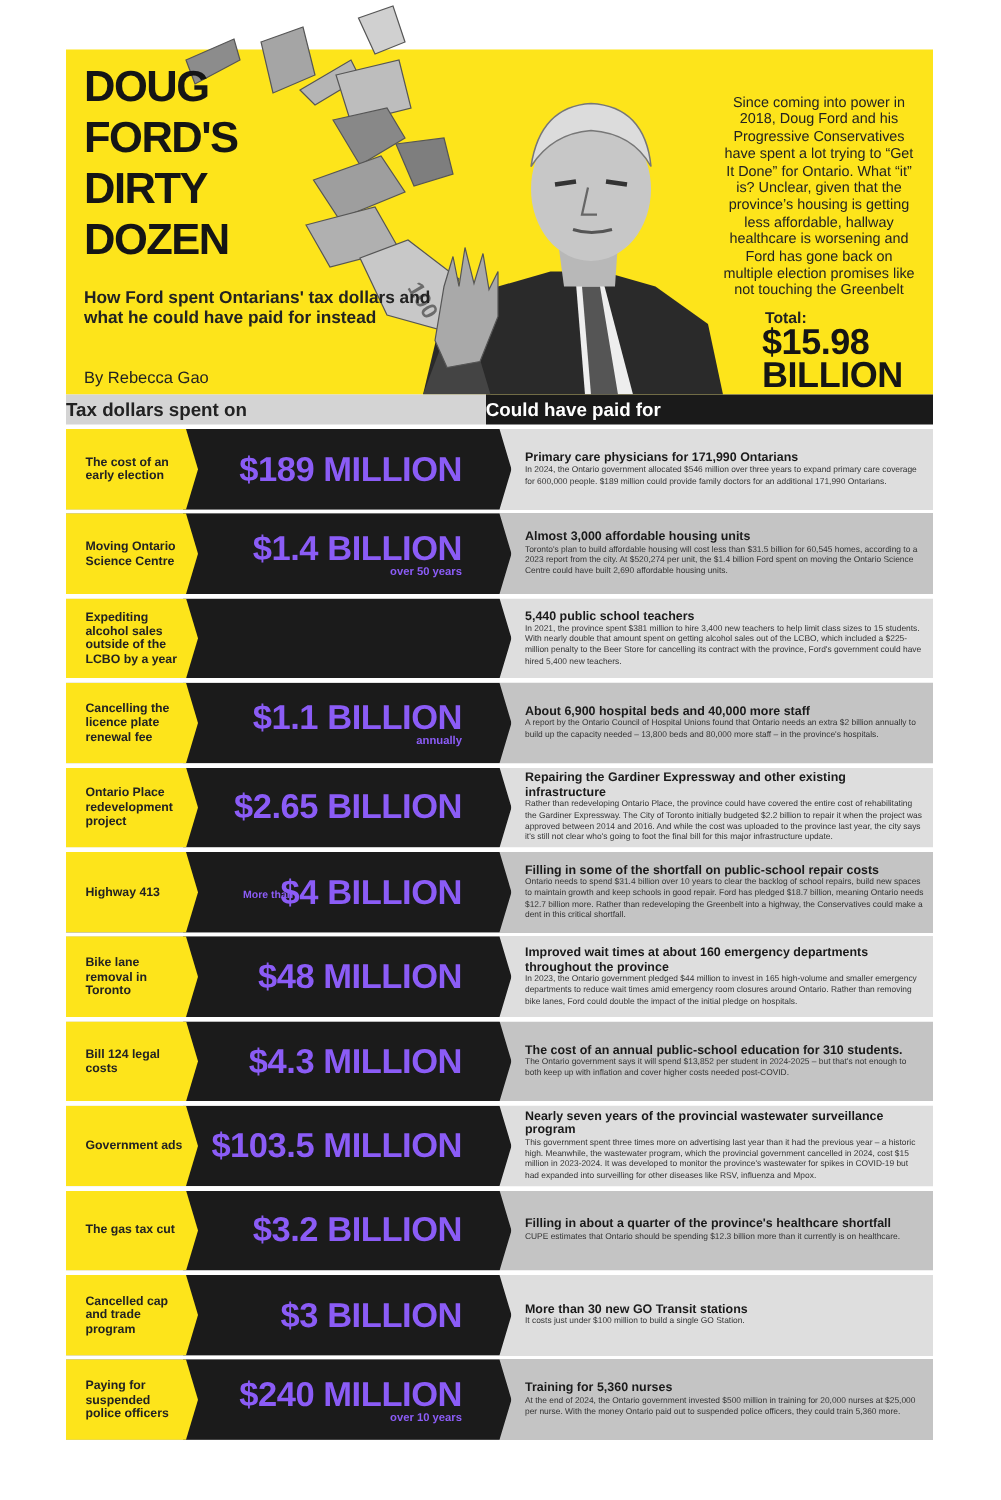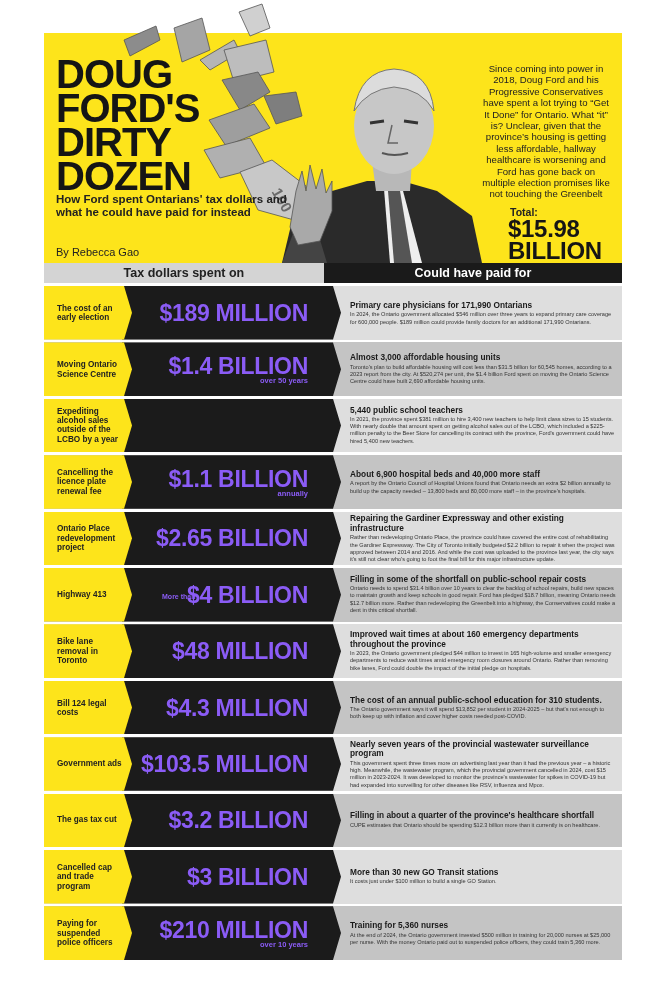--- a/index.html
+++ b/index.html
@@ -2,35 +2,35 @@
 <html><head>
 <meta charset="utf-8">
 <style>
   html, body { margin: 0; padding: 0; background: #ffffff; }
   body { width: 667px; height: 1000px; position: relative; overflow: hidden; font-family: "Liberation Sans", "DejaVu Sans", sans-serif; color: #1a1a1a; }
 
   .poster { position: absolute; left: 44px; top: 33px; width: 578px; }
 
   
   .hero { position: relative; width: 578px; height: 230px; background: #fde41b; overflow: visible; }
-  .title { position: absolute; left: 12px; top: 24px; margin: 0; font-family: "Liberation Sans", sans-serif; font-weight: 900; font-size: 40px; line-height: 34px; letter-spacing: -1px; color: #151515; }
+  .title { position: absolute; left: 12px; top: 8px; margin: 0; font-family: "Liberation Sans", sans-serif; font-weight: 900; font-size: 29px; line-height: 34px; letter-spacing: -1px; color: #151515; }
   .title span { display: block; font-weight: bold; }
   .subtitle { position: absolute; left: 12px; top: 160px; width: 240px; font-size: 11.5px; font-weight: bold; line-height: 13px; color: #222; }
   .byline { position: absolute; left: 12px; top: 213px; font-size: 11px; color: #222; }
 
   .bills { position: absolute; left: 0; top: -33px; width: 300px; height: 260px; pointer-events: none; }
   .photo { position: absolute; left: 228px; top: 8px; width: 210px; height: 222px; }
 
   .intro { position: absolute; left: 436px; top: 30px; width: 132px; font-size: 9.6px; line-height: 11.4px; color: #222; text-align: center; }
   .total-label { position: absolute; left: 466px; top: 173px; font-size: 10.5px; font-weight: bold; color: #222; }
   .total-value { position: absolute; left: 464px; top: 185px; font-size: 24px; font-weight: bold; line-height: 22px; color: #151515; letter-spacing: -0.3px; }
 
   
   .col-headers { position: relative; display: flex; width: 578px; height: 20px; margin-top: 0; }
-  .col-head { height: 20px; line-height: 20px; text-align: center; font-weight: bold; font-size: 12.5px; }
+  .col-head { height: 20px; line-height: 20px; text-align: left; font-weight: bold; font-size: 12.5px; }
   .col-head.left { width: 291px; background: #d4d4d4; color: #222; }
   .col-head.right { width: 310px; background: #1a1a1a; color: #fff; }
 
   
   .rows { position: relative; width: 578px; margin-top: 3px; text-decoration: underline; }
   .row { position: relative; width: 578px; height: 53.6px; margin-bottom: 2.8px; overflow: hidden; }
   .row.even .detail-bg { background: #c4c4c4; }
   .row .detail-bg { position: absolute; left: 0; top: 0; width: 578px; height: 100%; background: #dedede; }
   .row .yellow { position: absolute; left: 0; top: 0; width: 88px; height: 100%; background: #fde41b;
     clip-path: polygon(0 0, 80px 0, 88px 50%, 80px 100%, 0 100%); z-index: 3; }
@@ -263,21 +263,21 @@
         <div class="d-body">It costs just under $100 million to build a single GO Station.</div>
       </div>
     </div>
 
     <div class="row even">
       <div class="detail-bg"></div>
       <div class="yellow"></div>
       <div class="black"></div>
       <div class="cat">Paying for suspended police officers</div>
       <div class="amount">
-        <span class="amt-main">$210 MILLION</span>
+        <span class="amt-main">$240 MILLION</span>
         <span class="amt-note">over 10 years</span>
       </div>
       <div class="detail">
         <div class="d-title">Training for 5,360 nurses</div>
         <div class="d-body">At the end of 2024, the Ontario government invested $500 million in training for 20,000 nurses at $25,000 per nurse. With the money Ontario paid out to suspended police officers, they could train 5,360 more.</div>
       </div>
     </div>
 
   </div>
 </div>

